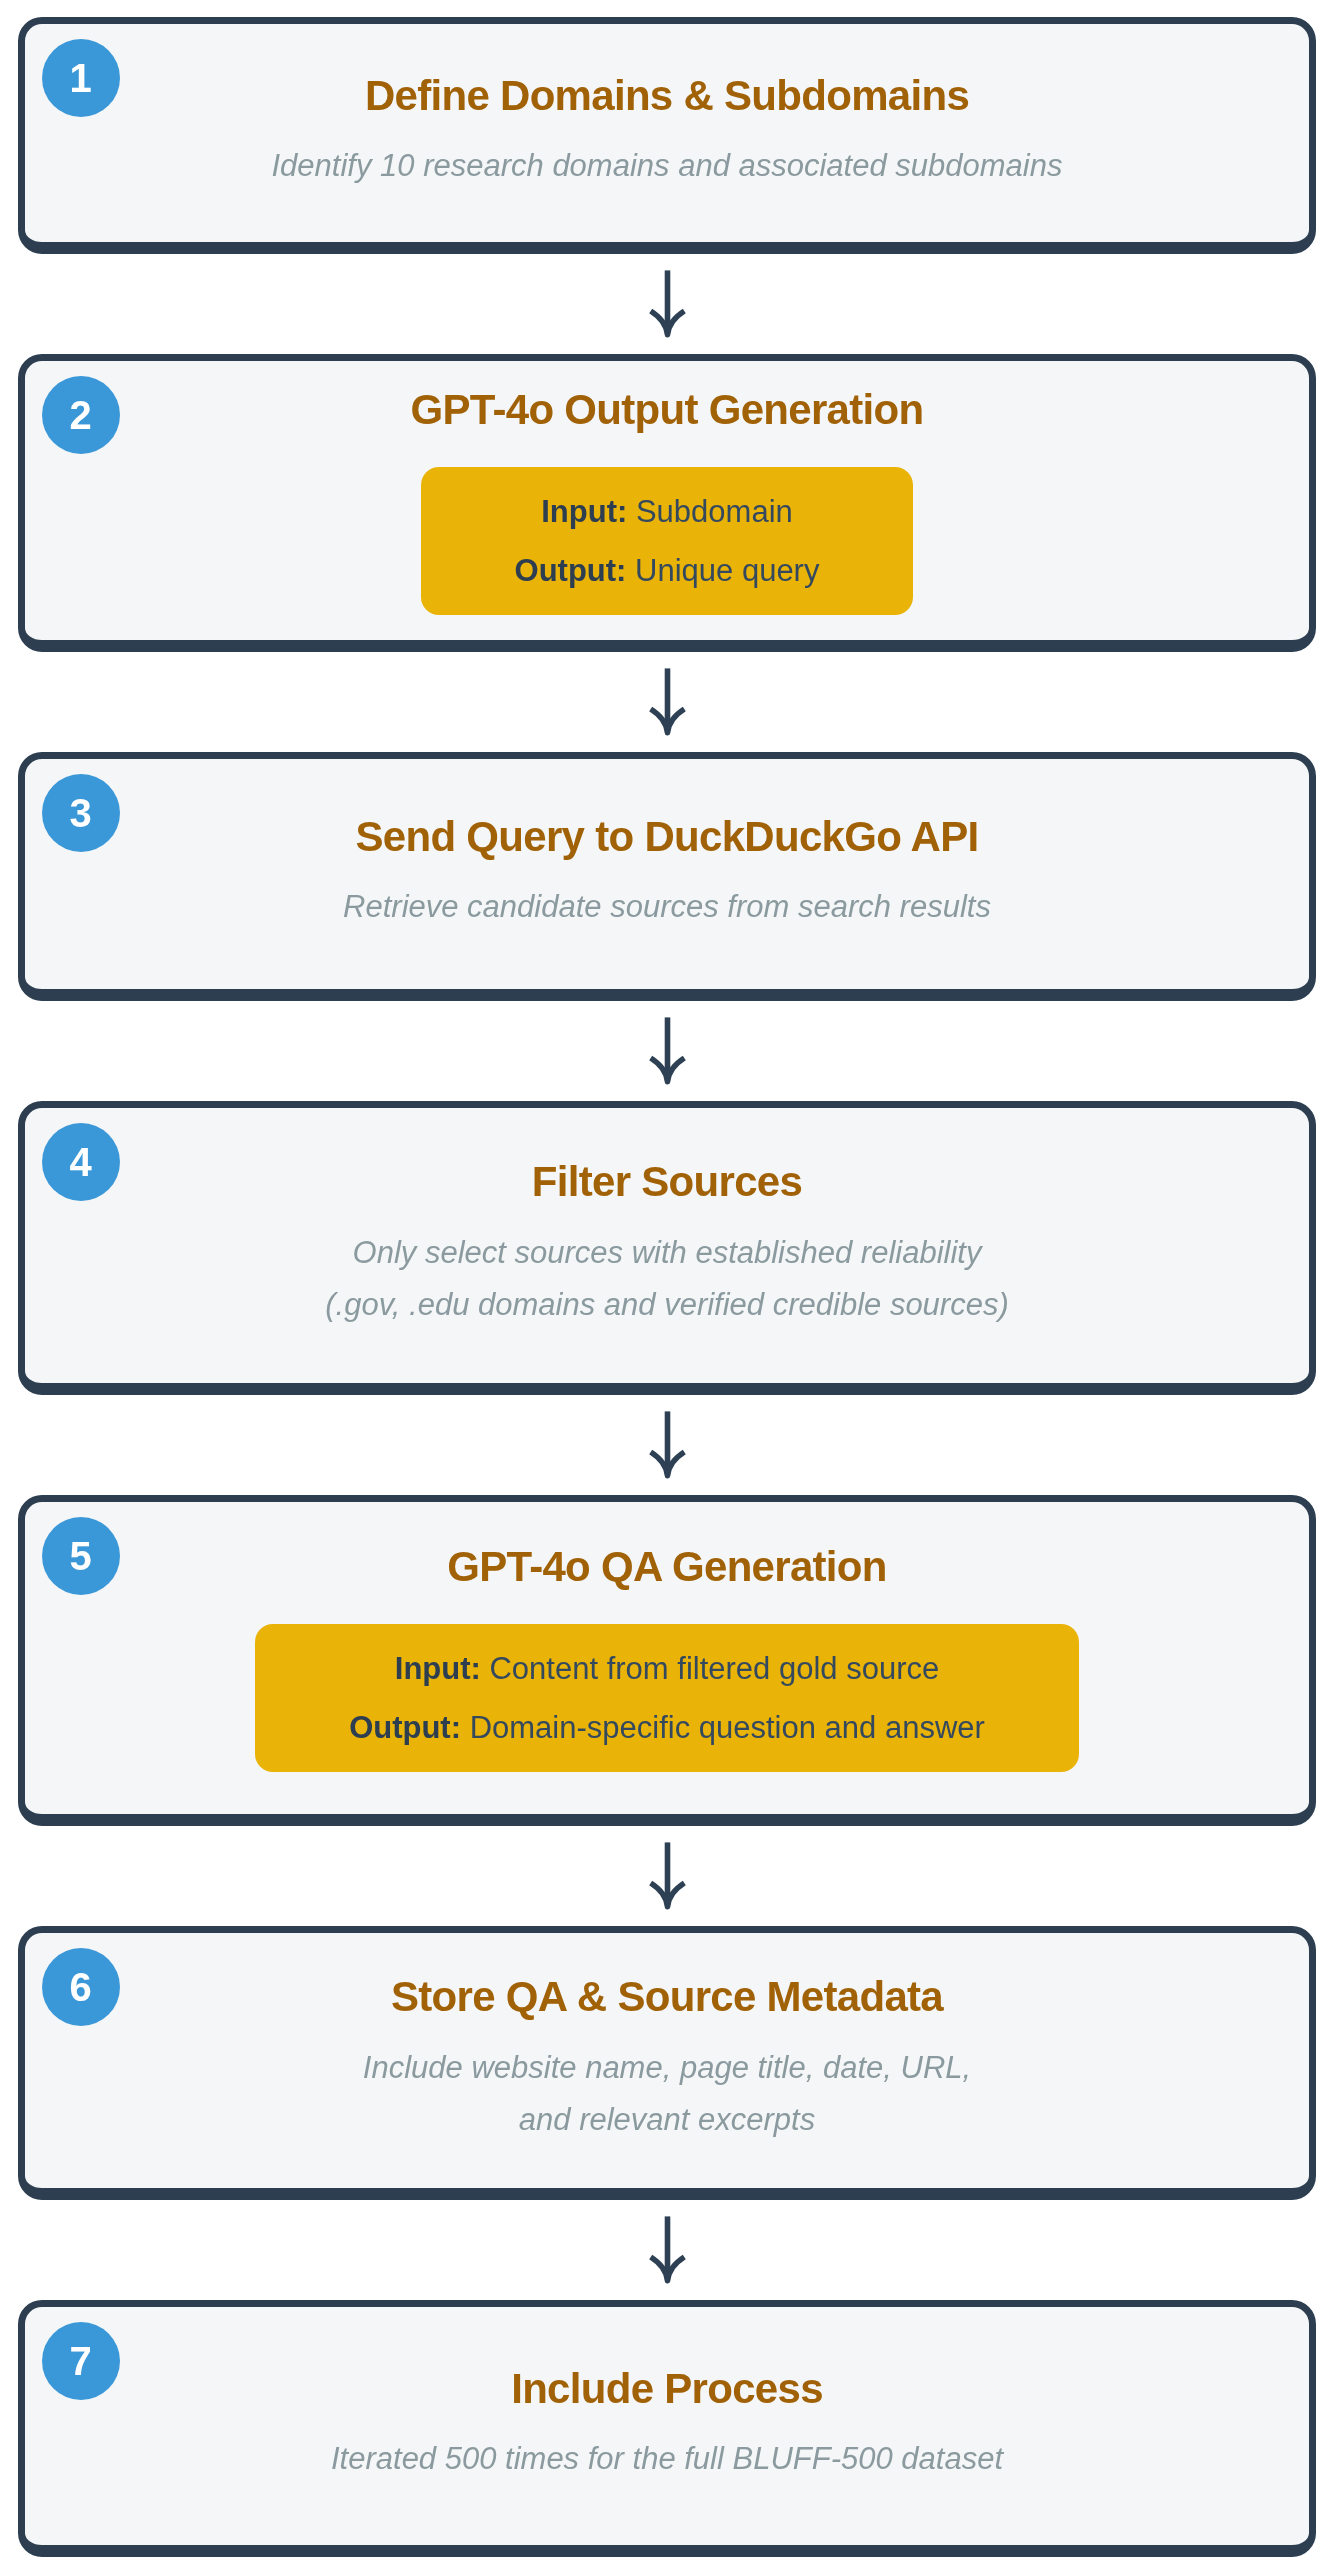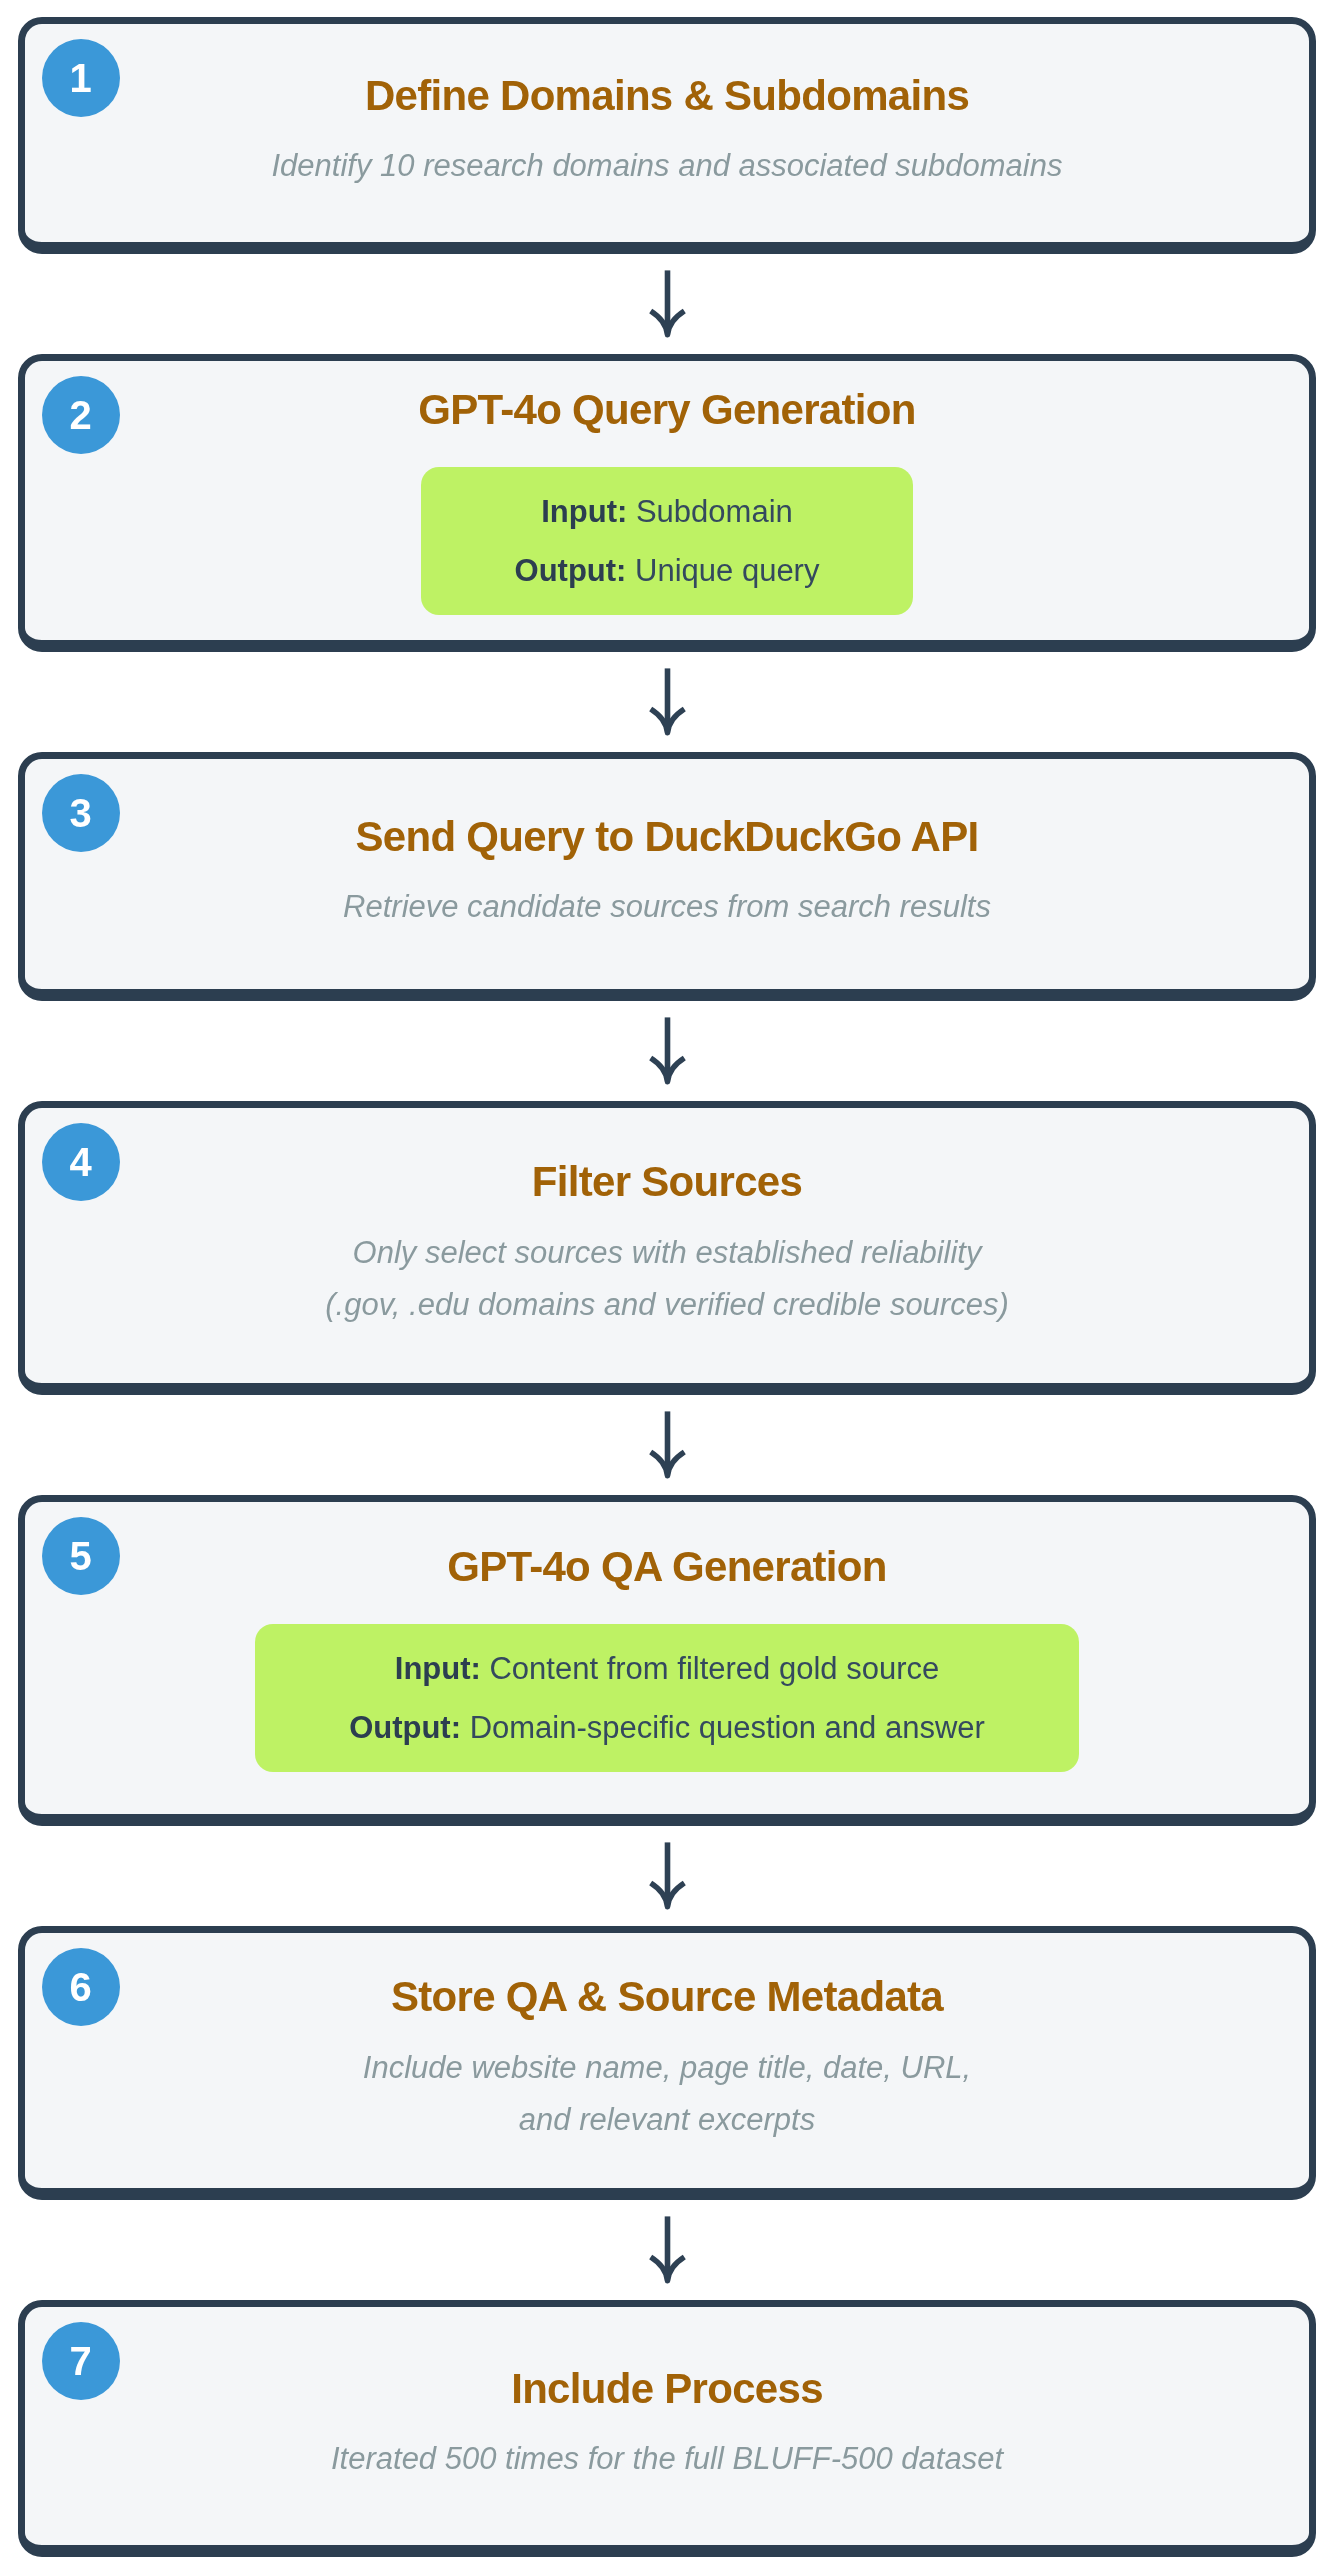--- a/index.html
+++ b/index.html
@@ -56,21 +56,21 @@
   .subtitle {
     margin-top: 20px;
     color: #8a9a9e;
     font-style: italic;
     font-size: 31px;
     line-height: 1.7;
     white-space: pre-line;
   }
   .io-panel {
     margin-top: 33px;
-    background: #bef264;
+    background: #eab308;
     border-radius: 18px;
     padding: 29px 94px;
     display: flex;
     flex-direction: column;
     gap: 28px;
   }
   .io-row {
     font-size: 31px;
     line-height: 1;
     color: #34495e;
@@ -101,21 +101,21 @@
 
   <div class="arrow-wrap">
     <svg class="arrow-svg" width="45" height="70" viewBox="0 0 64 100" fill="none" xmlns="http://www.w3.org/2000/svg">
       <path d="M32 2 L32 88" stroke="#2e4154" stroke-width="8"></path>
       <path d="M8 60 Q30 74 32 94 Q34 74 56 60" stroke="#2e4154" stroke-width="8" fill="none" stroke-linejoin="round"></path>
     </svg>
   </div>
 
   <section class="box" style="height:298px">
     <div class="badge">2</div>
-    <h2 class="title">GPT-4o Query Generation</h2>
+    <h2 class="title">GPT-4o Output Generation</h2>
     <div class="io-panel">
       <p class="io-row"><span class="io-label">Input:</span> <span class="io-value">Subdomain</span></p>
       <p class="io-row"><span class="io-label">Output:</span> <span class="io-value">Unique query</span></p>
     </div>
   </section>
 
   <div class="arrow-wrap">
     <svg class="arrow-svg" width="45" height="70" viewBox="0 0 64 100" fill="none" xmlns="http://www.w3.org/2000/svg">
       <path d="M32 2 L32 88" stroke="#2e4154" stroke-width="8"></path>
       <path d="M8 60 Q30 74 32 94 Q34 74 56 60" stroke="#2e4154" stroke-width="8" fill="none" stroke-linejoin="round"></path>

